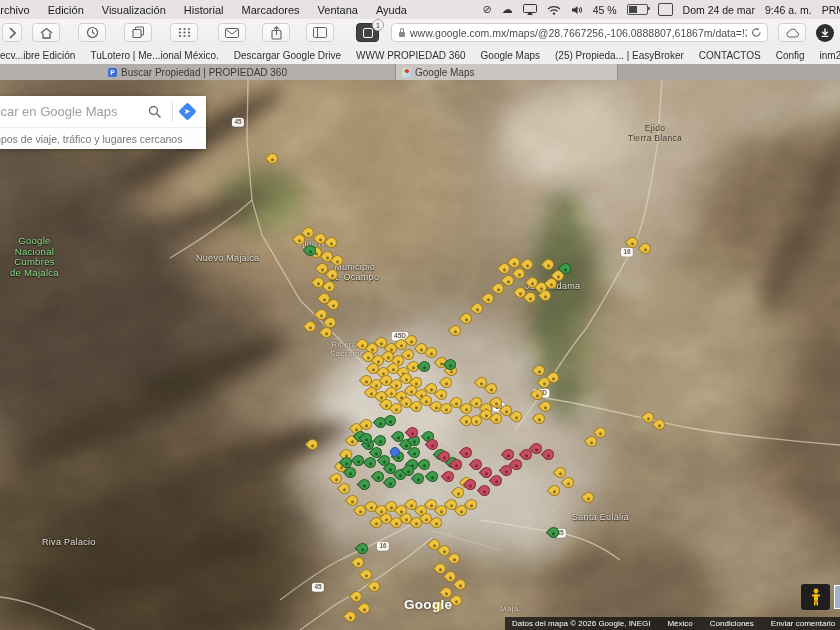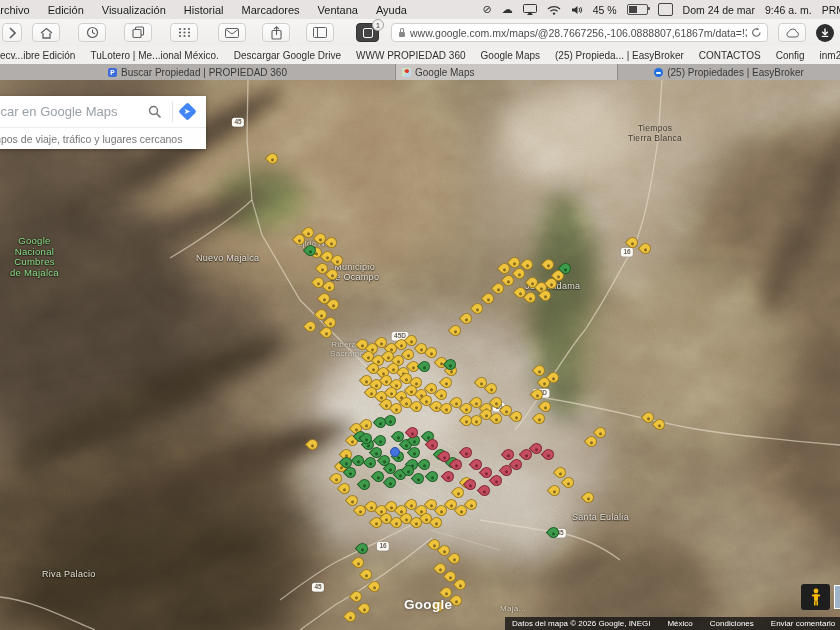--- a/index.html
+++ b/index.html
@@ -177,27 +177,27 @@
         <div>de Ocampo</div>
       </div>
       <div class="map-label small" style="left: 330px; top: 341px;">
         <div>Riberas del</div>
         <div>Sacramento</div>
       </div>
       <div class="map-label town" style="left: 505px; top: 281px;">
         <div>Juan Aldama</div>
       </div>
       <div class="map-label dark" style="left: 628px; top: 124px;">
-        <div>Tiempos</div>
+        <div>Ejido</div>
         <div>Tierra Blanca</div>
       </div>
       <div class="map-label town" style="left: 552px; top: 512px;">
         <div>Santa Eulalia</div>
       </div>
-      <div class="map-label town" style="left: 22px; top: 569px;">
+      <div class="map-label town" style="left: 22px; top: 537px;">
         <div>Riva Palacio</div>
       </div>
       <div class="map-label small" style="left: 500px; top: 605px;">
         <div>Maja...</div>
       </div>
     </div>
   <div style="position:absolute;left:0;top:-80px;width:840px;height:630px;">
       <div class="shield" style="left: 238px; top: 122px;">45</div>
       <div class="shield" style="left: 400px; top: 336px;">45D</div>
       <div class="shield" style="left: 499px; top: 407px;">16</div>
@@ -1002,17 +1002,13 @@
 
 <div class="tabbar">
   <div class="tab" style="flex:0 0 396px;">
     <span class="fav-p">P</span>
     <span>Buscar Propiedad | PROPIEDAD 360</span>
   </div>
   <div class="tab active" style="flex:0 0 222px;justify-content:flex-start;padding-left:6px;">
     <span class="fav-gm"></span>
     <span>Google Maps</span>
   </div>
-  <div class="tab" style="flex:1;border-right:none;">
-    <span class="fav-eb"></span>
-    <span>(25) Propiedades | EasyBroker</span>
-  </div>
 </div>
 
 </body></html>

